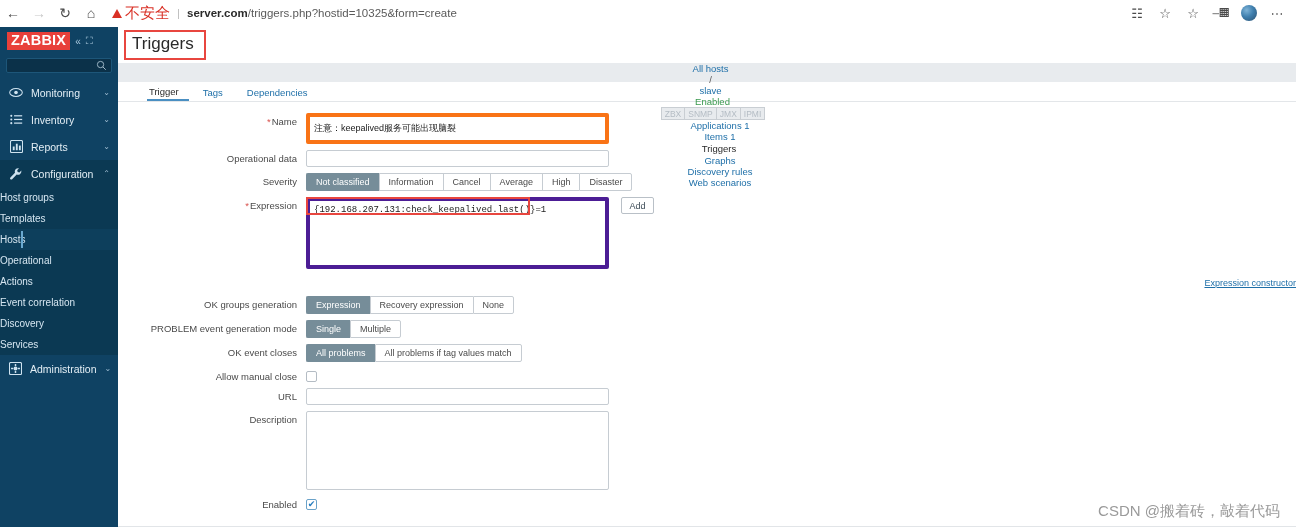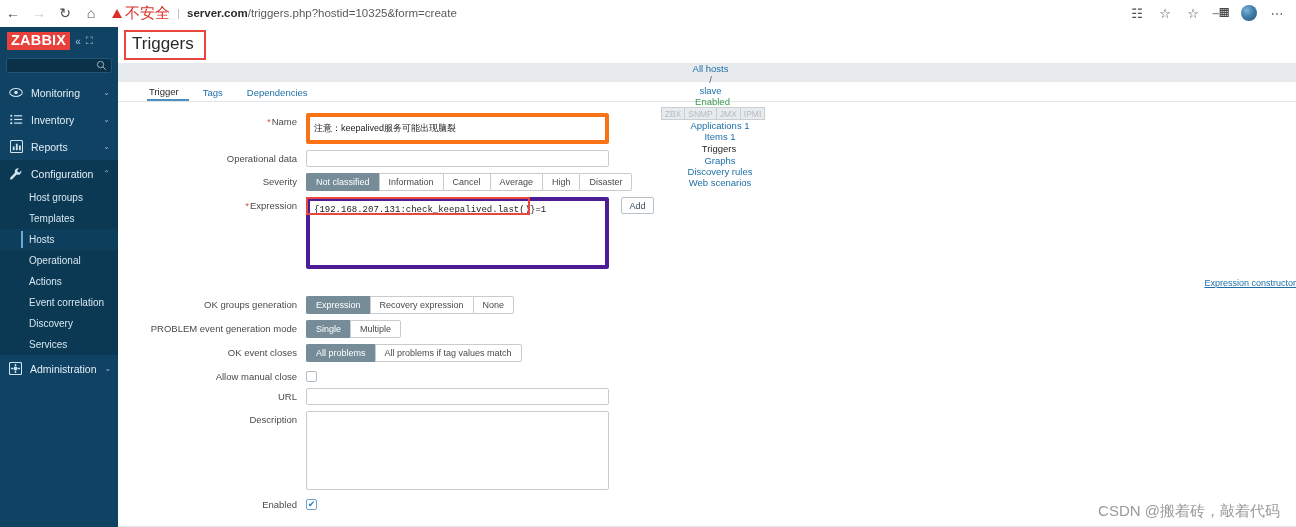--- a/index.html
+++ b/index.html
@@ -100,21 +100,20 @@
     width: 14px; height: 14px;
     display: flex; align-items: center; justify-content: center;
     color: #cfe3f0;
   }
   .nav-caret { margin-left: auto; margin-right: 8px; font-size: 8px; color: #9fbdd2; }
   .nav-sub {
     background: #0b3953; padding-left: 0;
   }
   .nav-sub-item {
     height: 21px; display: flex; align-items: center;
-    padding-left: 29px;
     color: #d6e6f1; font-size: 10px;
     position: relative;
   }
   .nav-sub-item.sel::before {
     content: ""; position: absolute; left: 21px; top: 2px;
     width: 2px; height: 17px; background: #6aa9d0;
   }
   .nav-sub-item.sel { background: #0d3f5c; }
 
   

